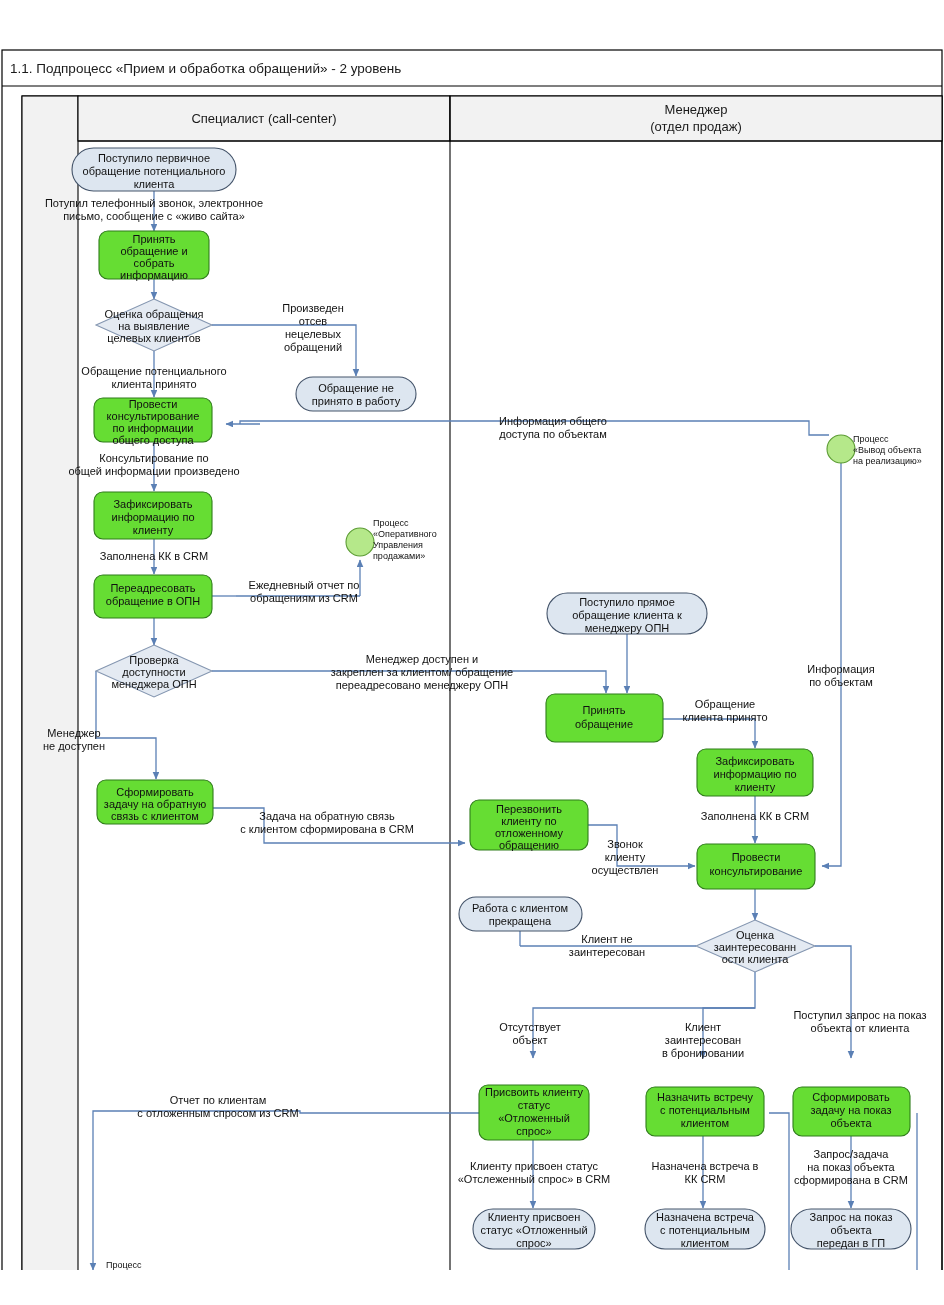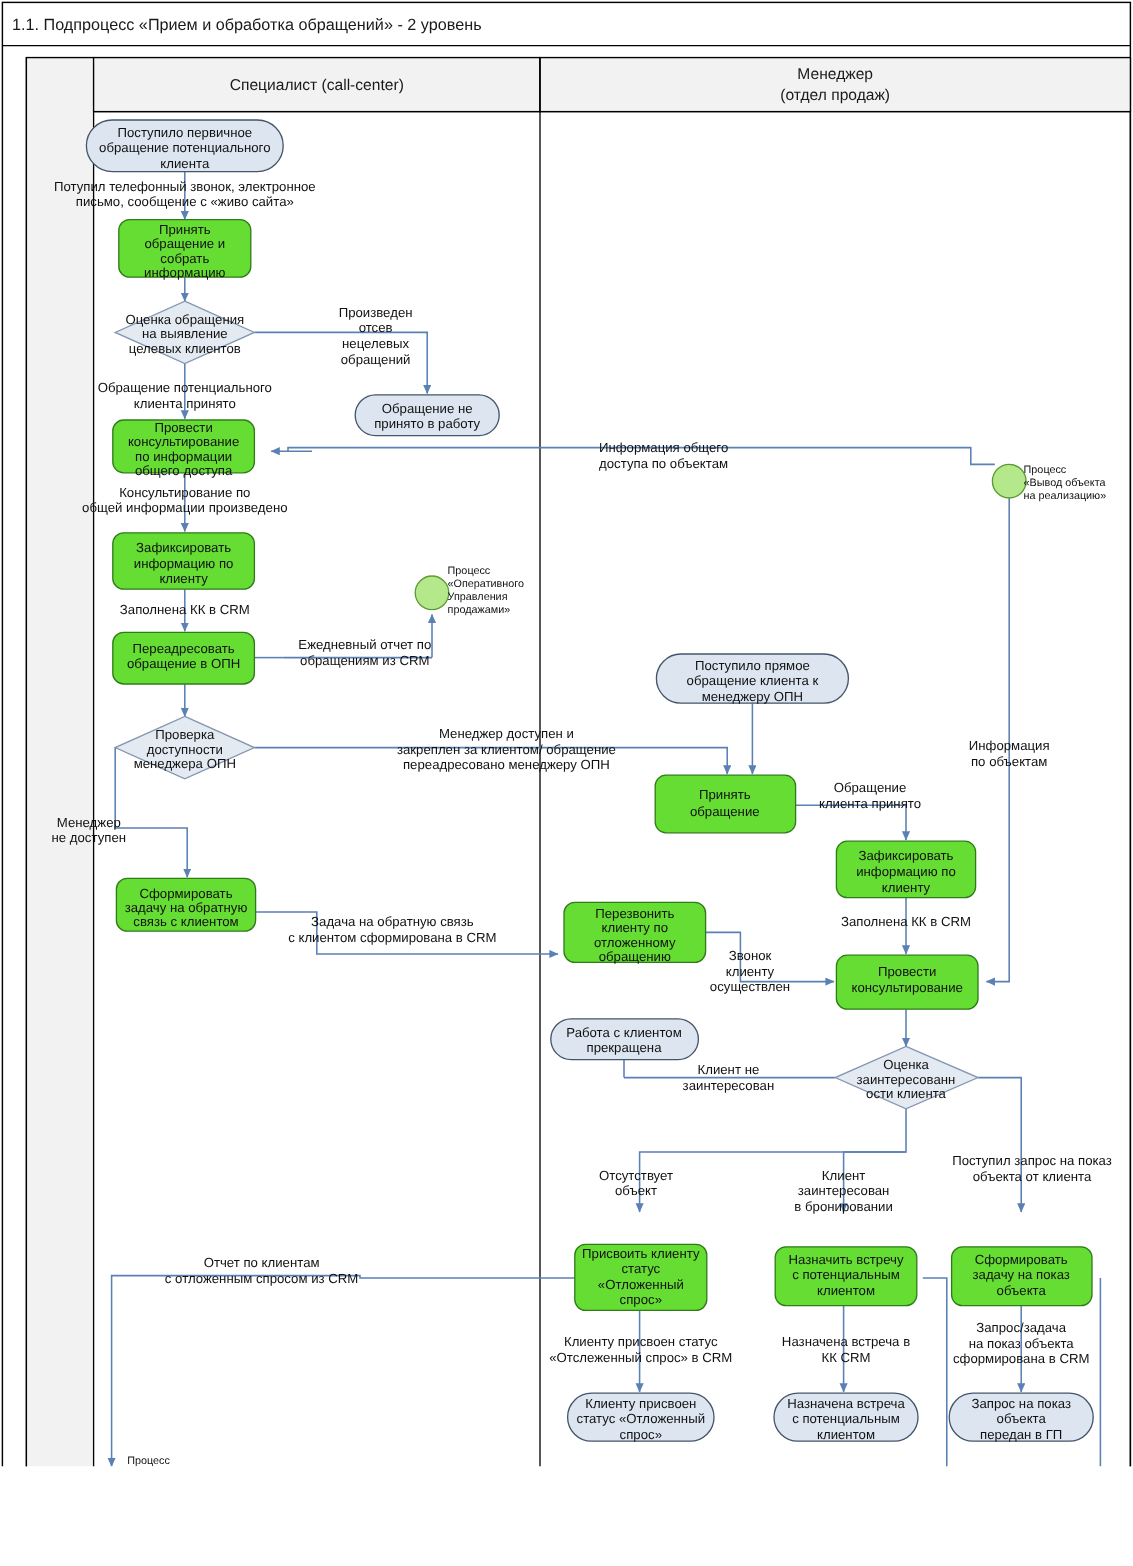--- a/index.html
+++ b/index.html
@@ -1,17 +1,17 @@
 <!DOCTYPE html>
 <html><head>
 <meta charset="utf-8">
 <style>
   html,body{margin:0;padding:0;background:#ffffff;}
   body{font-family:"Liberation Sans", sans-serif;}
-  #page{position:relative;width:944px;height:1222px;background:#fff;overflow:hidden;}
+  #page{position:relative;width:944px;height:1222px;background:#fff;overflow:hidden;margin-top:48px;}
   svg{display:block;}
   .ttl{font-size:13.5px;fill:#1a1a1a;}
   .lane{font-size:13px;fill:#1a1a1a;}
   .nodetext{font-size:11px;fill:#111111;}
   .edgetext{font-size:11px;fill:#111111;}
   .smalltext{font-size:9px;fill:#111111;}
 </style>
 </head>
 <body>
 

